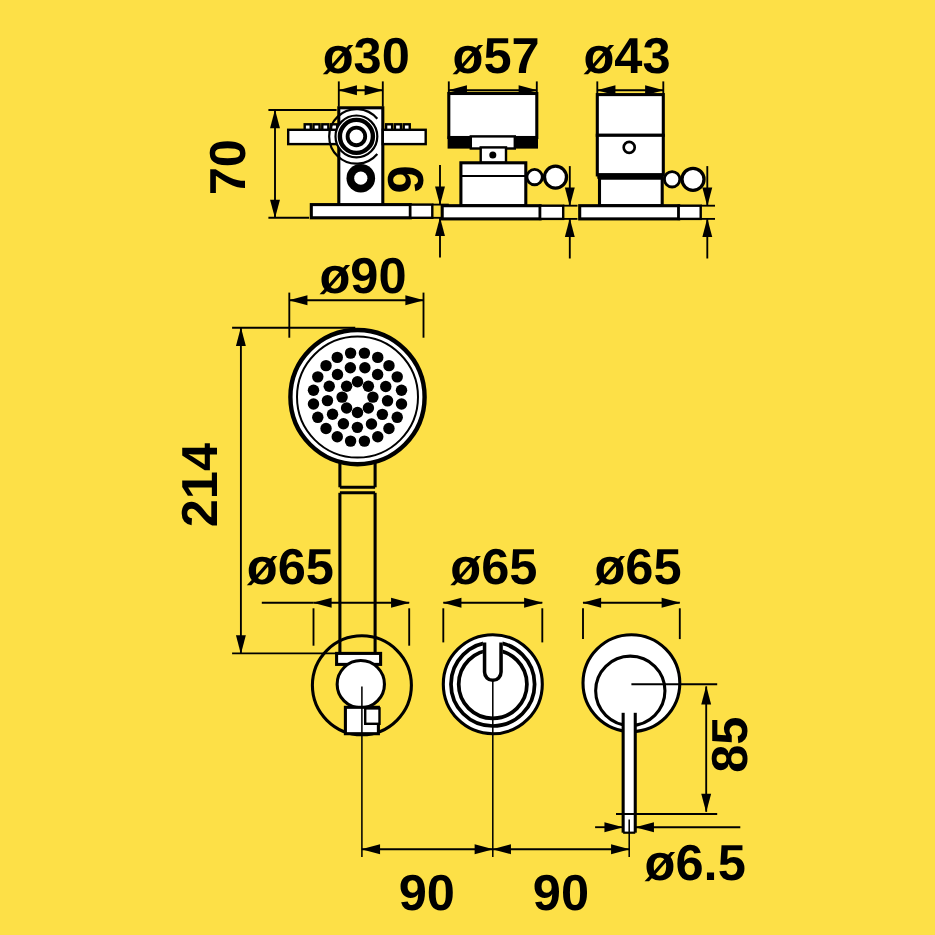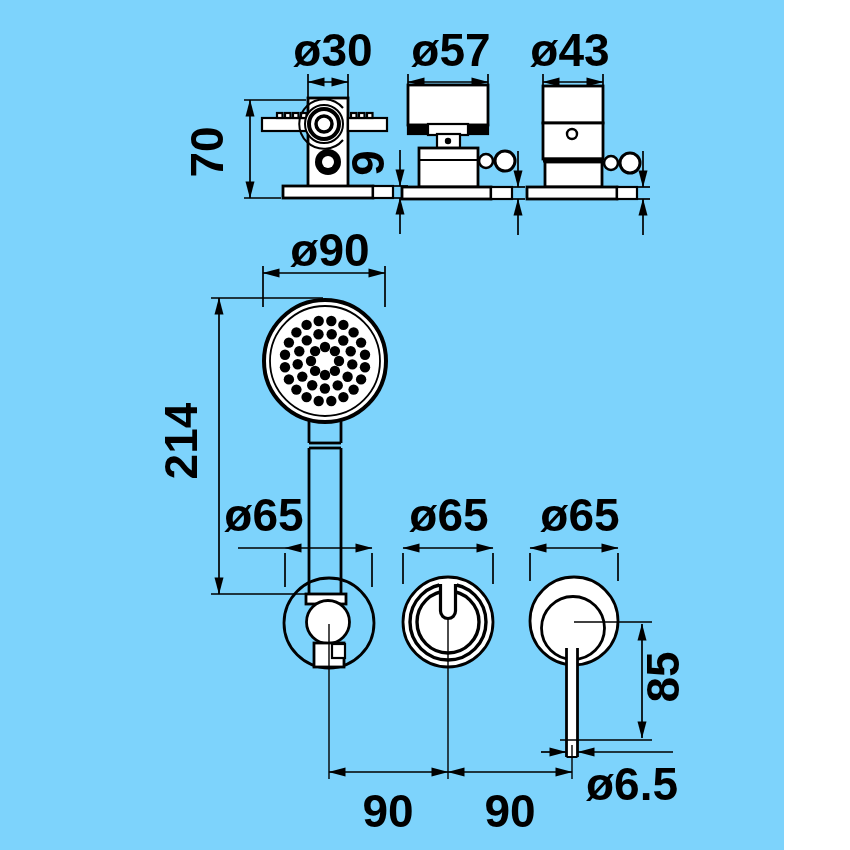--- a/index.html
+++ b/index.html
@@ -1,16 +1,16 @@
 <!DOCTYPE html>
 <html><head>
 <meta charset="utf-8">
 <style>
   html,body{margin:0;padding:0;background:#fff;}
-  #canvas{position:relative;width:784px;height:850px;background:#7dd3fc;overflow:hidden;}
+  #canvas{position:relative;width:850px;height:850px;background:#fde047;overflow:hidden;}
   svg{display:block;}
   .o   {fill:none;stroke:#000;stroke-width:2.8;stroke-linejoin:miter;}
   .ow  {fill:#fff;stroke:#000;stroke-width:2.8;stroke-linejoin:miter;}
   .ow2 {fill:#fff;stroke:#000;stroke-width:2.2;}
   .thk {fill:none;stroke:#000;stroke-width:5;}
   .thin{fill:none;stroke:#000;stroke-width:1.7;}
   .cl  {fill:none;stroke:#000;stroke-width:1.4;}
   .lbl {font-family:"Liberation Sans",sans-serif;font-weight:bold;font-size:46px;fill:#000;}
 </style>
 </head>

